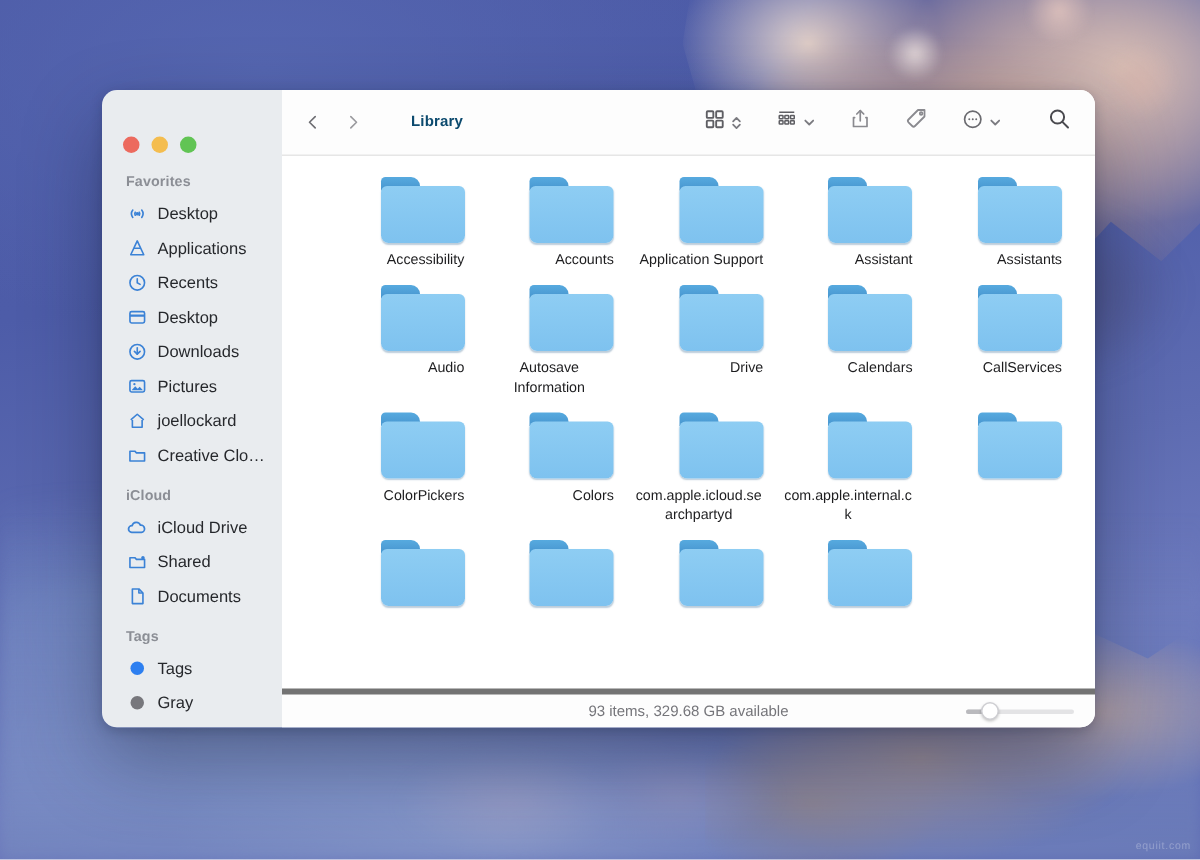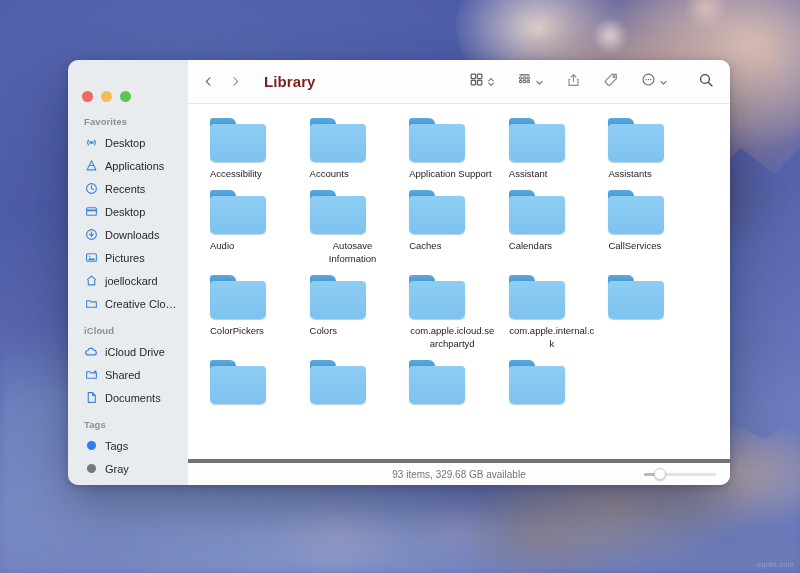--- a/index.html
+++ b/index.html
@@ -180,24 +180,24 @@
     display: flex;
     align-items: center;
     padding: 0 16px 0 14px;
     border-bottom: 1px solid #e6e6e6;
     background: #fdfdfd;
   }
   .nav-arrows { display: flex; gap: 14px; align-items: center; }
   .nav-btn { color: #9a9a9e; display: flex; align-items: center; }
   .nav-btn.active { color: #6d6d72; }
   #win-title {
-    font-size: 15px;
+    font-size: 10px;
     font-weight: bold;
-    color: #7f1d1d;
-    margin-left: 22px;
+    color: #0c4a6e;
+    margin-left: 32px;
     letter-spacing: 0.1px;
   }
   .tb-spacer { flex: 1; }
   .tb-group {
     display: flex;
     align-items: center;
     gap: 3px;
     color: #6b6b70;
     margin-left: 22px;
   }
@@ -212,21 +212,21 @@
   }
   #grid {
     display: grid;
     grid-template-columns: repeat(5, 1fr);
     row-gap: 10px;
     padding: 0 22px;
   }
   .file {
     display: flex;
     flex-direction: column;
-    align-items: flex-start;
+    align-items: flex-end;
     width: 100%;
   }
   .folder {
     width: 56px;
     height: 44px;
     position: relative;
     margin-bottom: 5px;
   }
   .folder .tab {
     position: absolute;
@@ -613,21 +613,21 @@
               <span class="tab"></span>
               <span class="body"></span>
             </div>
           <div class="file-label">Autosave Information</div>
         </div>
         <div class="file">
           <div class="folder">
               <span class="tab"></span>
               <span class="body"></span>
             </div>
-          <div class="file-label">Caches</div>
+          <div class="file-label">Drive</div>
         </div>
         <div class="file">
           <div class="folder">
               <span class="tab"></span>
               <span class="body"></span>
             </div>
           <div class="file-label">Calendars</div>
         </div>
 
         <div class="file">

